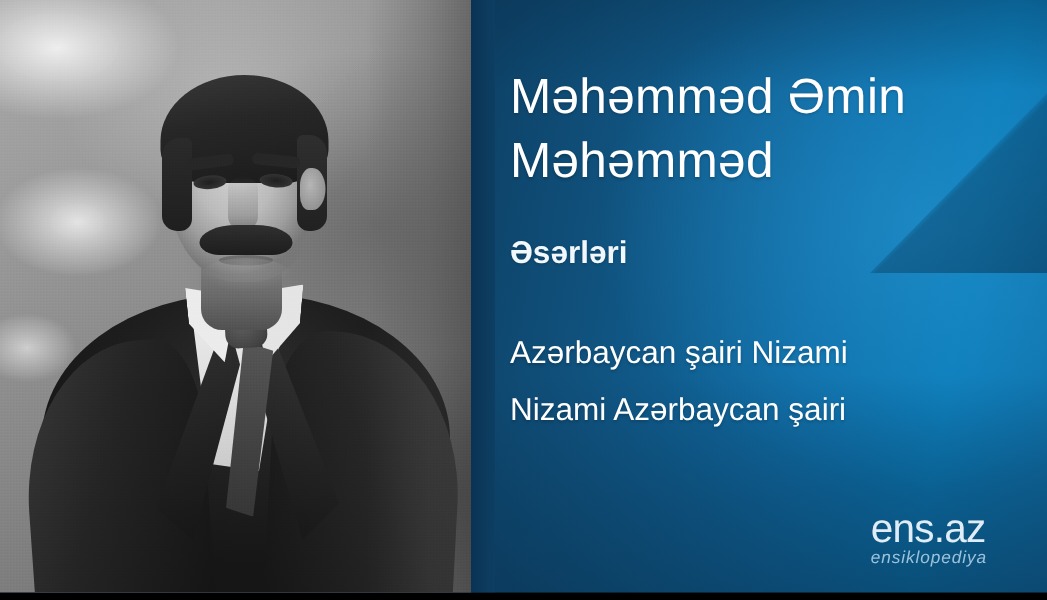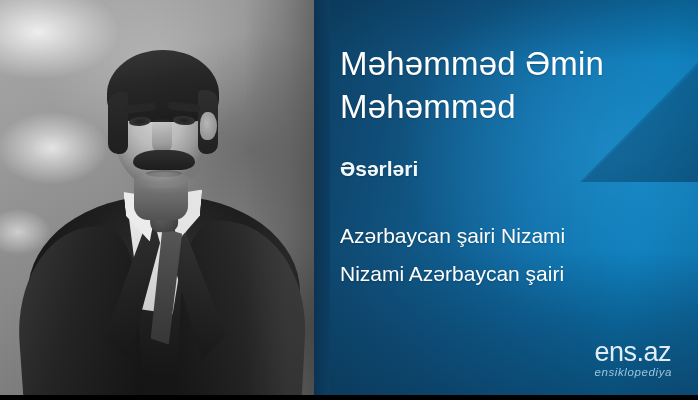--- a/index.html
+++ b/index.html
@@ -376,21 +376,21 @@
     display: block;
     color: #eaf4fb;
     font-size: 27px;
     font-weight: 300;
     letter-spacing: -0.5px;
     opacity: 0.96;
   }
   #logo-tagline {
     display: block;
     margin-top: 1px;
-    margin-right: 2px;
+    margin-right: 16px;
     color: #bcdcf0;
     font-size: 11.5px;
     font-weight: 300;
     font-style: italic;
     letter-spacing: 0.6px;
     opacity: 0.82;
   }
 </style>
 </head>
 <body>

